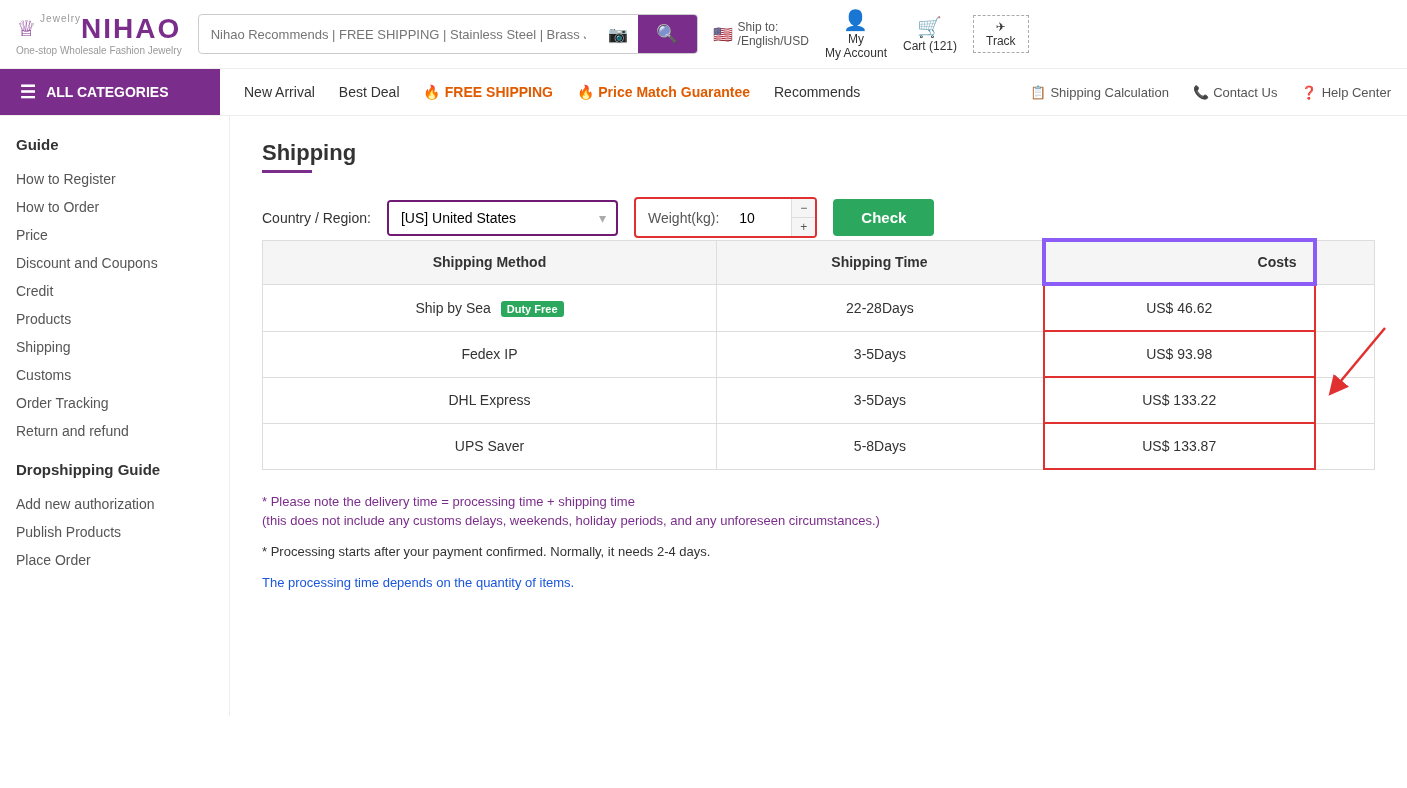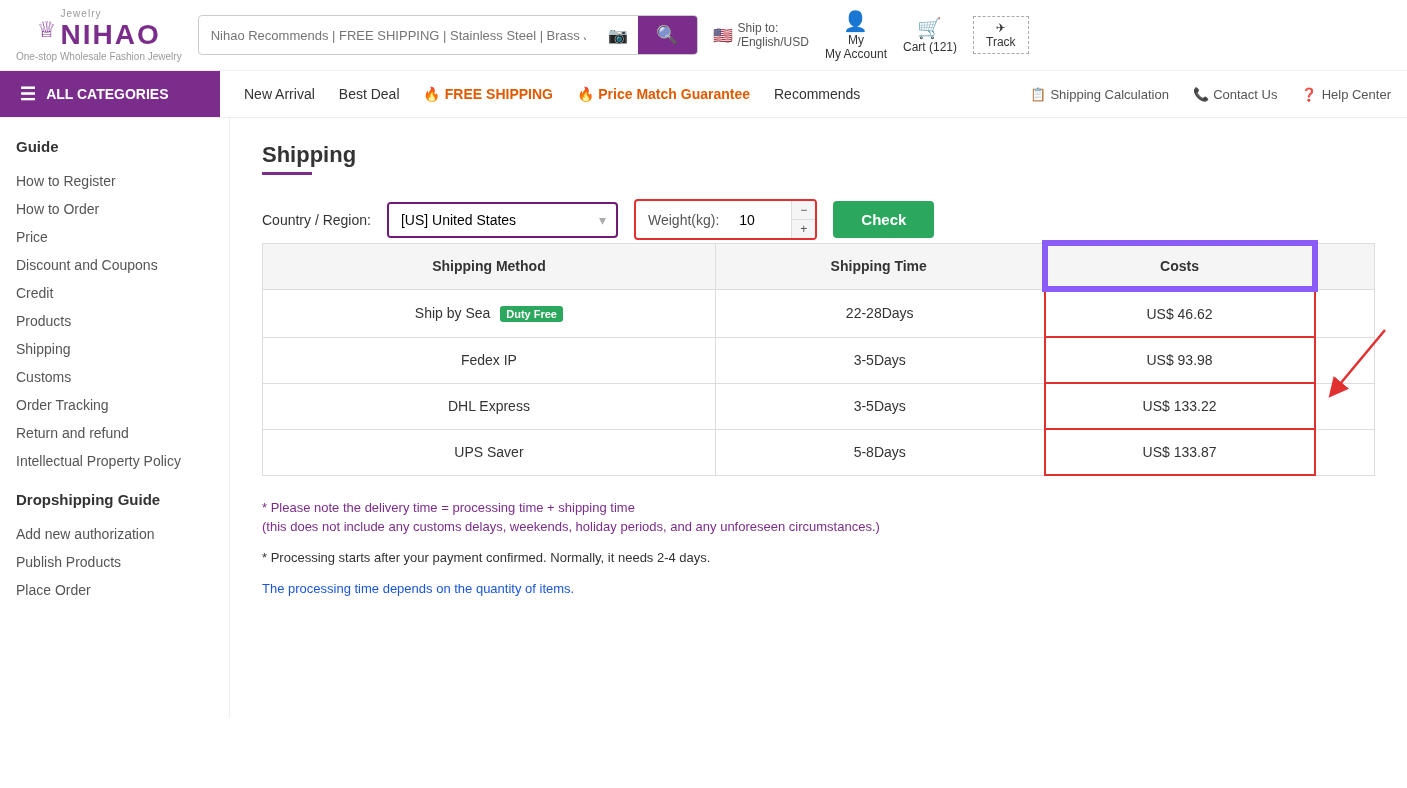--- a/index.html
+++ b/index.html
@@ -59,31 +59,31 @@
     .weight-controls { display: flex; flex-direction: column; border-left: 1px solid #ddd; }
     .weight-btn { background: #f5f5f5; border: none; padding: 2px 8px; cursor: pointer; font-size: 12px; color: #555; }
     .weight-btn:first-child { border-bottom: 1px solid #ddd; }
     .check-btn { background: #2ca85e; color: white; border: none; padding: 10px 28px; font-size: 15px; border-radius: 4px; cursor: pointer; font-weight: bold; }
 
     
     .shipping-table { width: 100%; border-collapse: collapse; margin-bottom: 24px; }
     .shipping-table th { background: #f5f5f5; padding: 12px 16px; text-align: center; font-weight: bold; font-size: 14px; border: 1px solid #ddd; color: #333; }
     .shipping-table td { padding: 14px 16px; text-align: center; border: 1px solid #ddd; font-size: 14px; color: #333; }
     .shipping-table .costs-col { border: 2px solid #e03030; }
-    .shipping-table .costs-header { border: 6px solid #8b5cf6; }
+    .shipping-table .costs-header { border: 4px solid #8b5cf6; text-align: right; }
 
     .duty-free-badge { background: #2ca85e; color: white; font-size: 11px; padding: 2px 6px; border-radius: 3px; margin-left: 6px; font-weight: bold; margin-top: 11px; }
 
     
     .note-purple { color: #7b2d8b; font-size: 13px; margin-bottom: 4px; }
     .note-text { font-size: 13px; color: #333; margin-bottom: 16px; }
     .note-section { margin-bottom: 16px; }
 
     .logo-top { display: flex; align-items: center; }
-    .logo-text-area { display: flex; flex-direction: column; }
+    .logo-text-area { display: flex; flex-direction: row; }
 
     .cart-icon-wrapper { position: relative; }
 
     
     .table-wrapper { position: relative; }
     .red-arrow-svg { position: absolute; top: 80px; right: -30px; pointer-events: none; }
   </style>
 </head>
 <body>
 
@@ -170,21 +170,20 @@
     <a class="sidebar-link">How to Register</a>
     <a class="sidebar-link">How to Order</a>
     <a class="sidebar-link">Price</a>
     <a class="sidebar-link">Discount and Coupons</a>
     <a class="sidebar-link">Credit</a>
     <a class="sidebar-link">Products</a>
     <a class="sidebar-link">Shipping</a>
     <a class="sidebar-link">Customs</a>
     <a class="sidebar-link">Order Tracking</a>
     <a class="sidebar-link">Return and refund</a>
-    <a class="sidebar-link">Intellectual Property Policy</a>
 
     <div class="sidebar-divider"></div>
     <div class="sidebar-section-title">Dropshipping Guide</div>
     <a class="sidebar-link">Add new authorization</a>
     <a class="sidebar-link">Publish Products</a>
     <a class="sidebar-link">Place Order</a>
   </div>
 
   <div class="content">
     <div class="page-title">Shipping</div>

